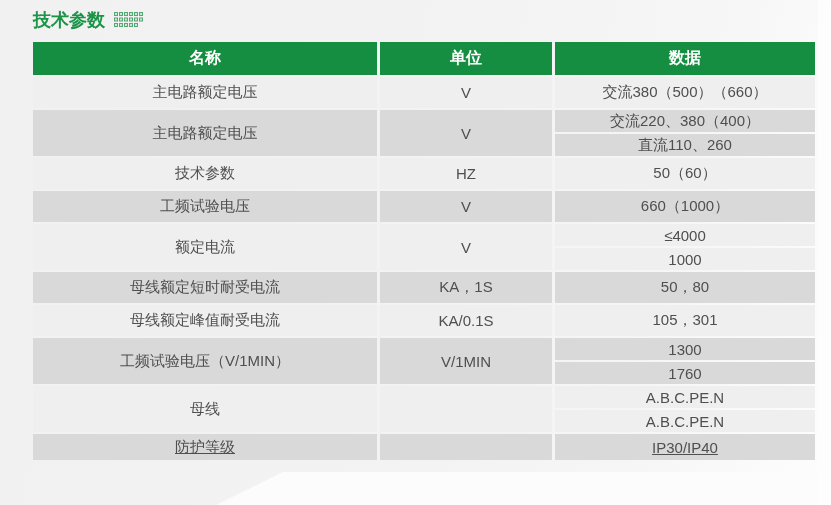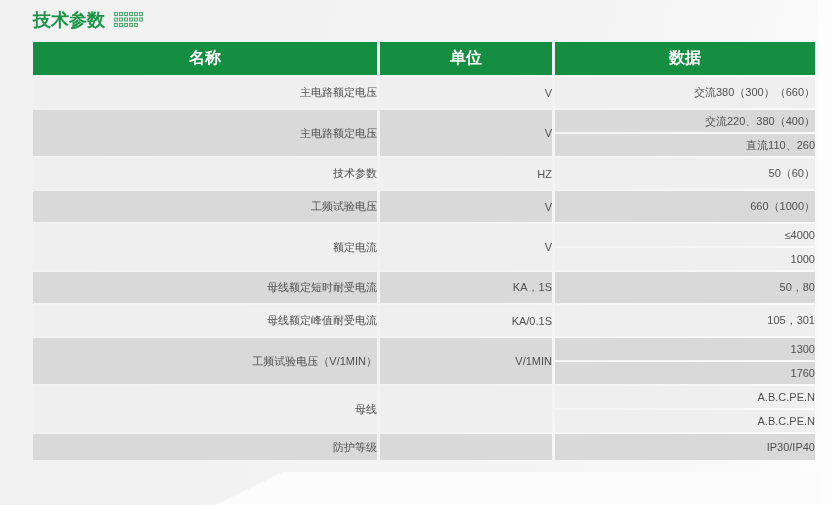--- a/index.html
+++ b/index.html
@@ -43,28 +43,28 @@
     border-spacing:3px 2px;
     table-layout:fixed;
   }
   table.params th{
     background:var(--accent);
     color:var(--header-text);
     font-size:16px;font-weight:bold;
     height:33px;text-align:center;vertical-align:middle;
   }
   table.params td{
-    font-size:11px;color:var(--body-text);
-    text-align:right;vertical-align:middle;
+    font-size:15px;color:var(--body-text);
+    text-align:center;vertical-align:middle;
     height:31px;
   }
   table.params td.light{background:var(--row-light);}
   table.params td.dark{background:var(--row-dark);}
   table.params td.sub{height:22px;}
-  table.params tbody tr:last-child td{height:26px;}
+  table.params tbody tr:last-child td{height:26px;text-decoration:underline;}
   .col-name{width:344px;}
   .col-unit{width:172px;}
   .col-data{width:260px;}
 </style>
 </head>
 <body>
 
 <div class="screen">
 
   <div class="bg-wedge"></div>
@@ -107,21 +107,21 @@
         <tr>
           <th>名称</th>
           <th>单位</th>
           <th>数据</th>
         </tr>
       </thead>
       <tbody>
           <tr>
             <td class="cell light" rowspan="1">主电路额定电压</td>
             <td class="cell light" rowspan="1">V</td>
-            <td class="cell light">交流380（300）（660）</td>
+            <td class="cell light">交流380（500）（660）</td>
           </tr>
           <tr>
             <td class="cell dark" rowspan="2">主电路额定电压</td>
             <td class="cell dark" rowspan="2">V</td>
             <td class="cell dark sub">交流220、380（400）</td>
           </tr>
           <tr>
             <td class="cell dark sub">直流110、260</td>
           </tr>
           <tr>

